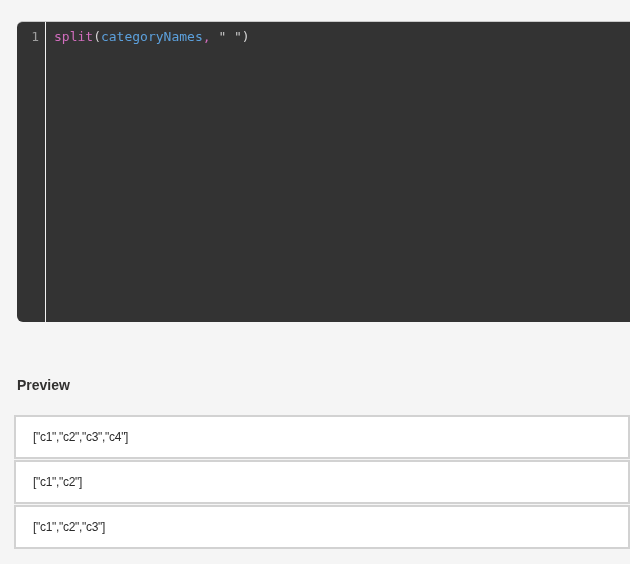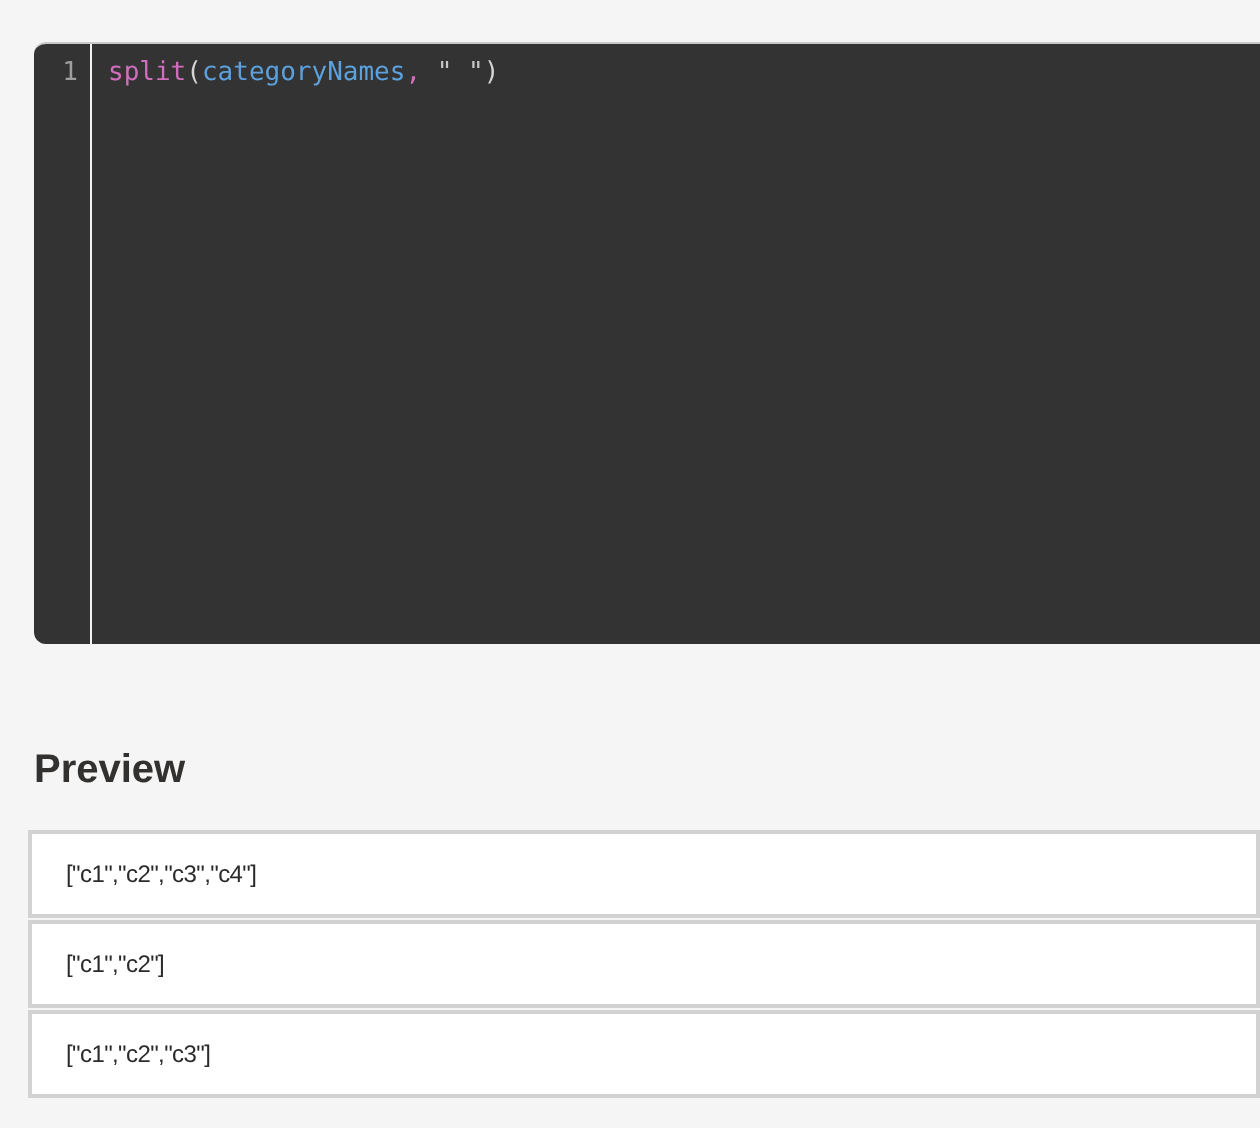--- a/index.html
+++ b/index.html
@@ -57,21 +57,21 @@
   .tok-variable { color: var(--variable, #5ca0dc); }
   .tok-comma    { color: var(--comma, #d16dbd); }
   .tok-string   { color: var(--string, #c8c8c8); }
   .tok-plain    { color: #d4d4d4; }
 
   
   .preview-title {
     position: absolute;
     left: 17px;
     top: 377px;
-    font-size: 20px;
+    font-size: 14px;
     font-weight: bold;
     color: var(--heading_text, #323130);
     line-height: 16px;
   }
   .preview-list {
     position: absolute;
     left: 14px;
     top: 415px;
     width: 616px;
   }

